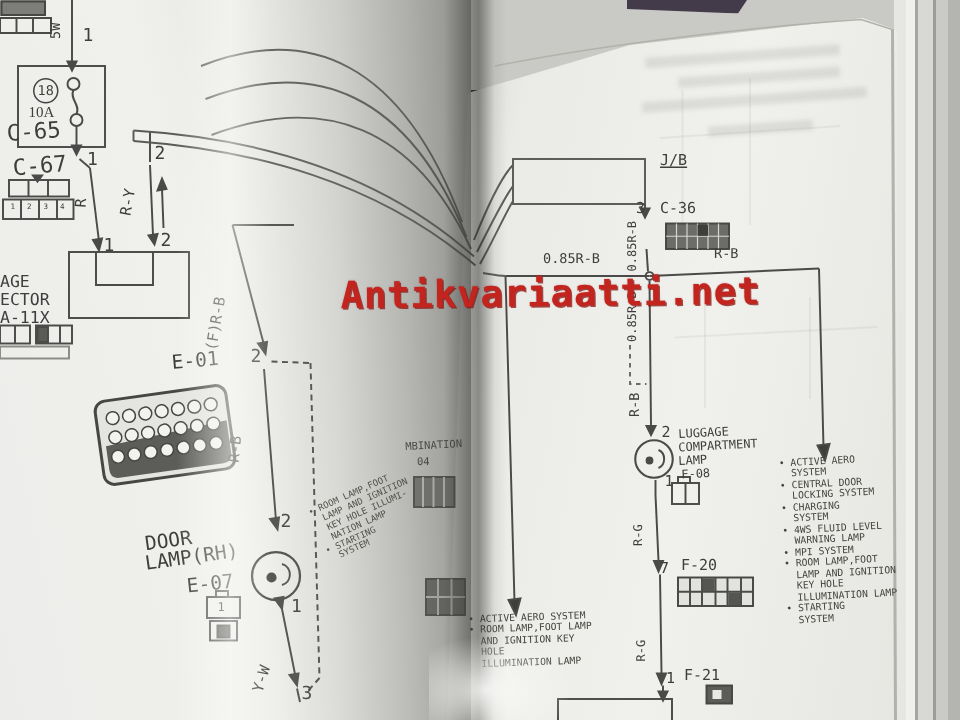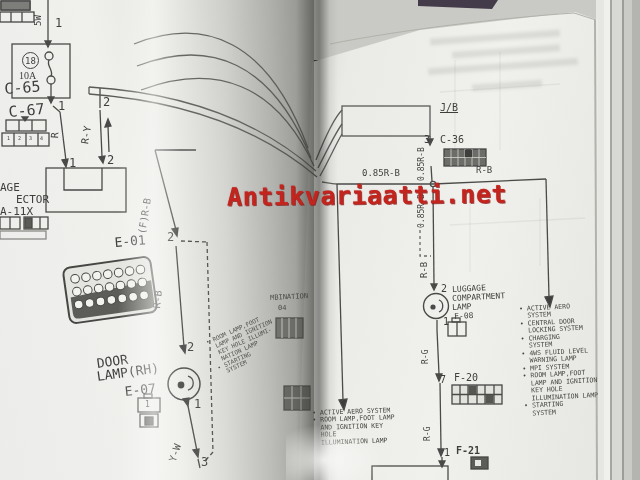--- a/index.html
+++ b/index.html
@@ -295,21 +295,21 @@
   <span class="lb" style="left:19px;top:71px;font-size:10px;font-family:Liberation Serif, serif;">10A</span>
   <span class="lb" style="left:8px;top:105px;font-size:15px;transform:rotate(-5deg);">C-67</span>
   <div id="c67-pins" class="lb" style="left:3px;top:136px;"><div>1</div><div>2</div><div>3</div><div>4</div></div>
   <span class="lb" style="left:58px;top:100px;font-size:12px;">1</span>
   <span class="lb" style="left:103px;top:96px;font-size:12px;">2</span>
   <span class="lb" style="left:69px;top:157px;font-size:12px;">1</span>
   <span class="lb" style="left:107px;top:154px;font-size:12px;">2</span>
   <span class="lb" style="left:50px;top:138px;font-size:10px;transform:rotate(-86deg);">R</span>
   <span class="lb" style="left:80px;top:143px;font-size:10px;transform:rotate(-80deg);">R-Y</span>
   <span class="lb" style="left:0px;top:182px;font-size:11px;">AGE</span>
-  <span class="lb" style="left:0px;top:194px;font-size:11px;margin-left:16px;">ECTOR</span>
+  <span class="lb" style="left:0px;top:194px;font-size:11px;">ECTOR</span>
   <span class="lb" style="left:0px;top:206px;font-size:11px;">A-11X</span>
   <span class="lb" style="left:137px;top:233px;font-size:10px;transform:rotate(-80deg);">(F)R-B</span>
   <span class="lb" style="left:114px;top:236px;font-size:13px;transform:rotate(-5deg);">E-01</span>
   <span class="lb" style="left:167px;top:231px;font-size:12px;">2</span>
   <span class="lb" style="left:152px;top:308px;font-size:10px;transform:rotate(-84deg);">R-B</span>
   <span class="lb" style="left:187px;top:341px;font-size:12px;">2</span>
   <span class="lb" style="left:96px;top:357px;font-size:13px;transform:rotate(-8deg);">DOOR</span>
   <span class="lb" style="left:96px;top:370px;font-size:13px;transform:rotate(-8deg);">LAMP(RH)</span>
   <span class="lb" style="left:124px;top:385px;font-size:13px;transform:rotate(-6deg);">E-07</span>
   <span class="lb" style="left:145px;top:401px;font-size:8px;">1</span>
@@ -332,21 +332,21 @@
   <span class="lb" style="left:452px;top:286px;font-size:8px;transform:rotate(-3deg);">LUGGAGE</span>
   <span class="lb" style="left:452px;top:295px;font-size:8px;transform:rotate(-3deg);">COMPARTMENT</span>
   <span class="lb" style="left:452px;top:304px;font-size:8px;transform:rotate(-3deg);">LAMP</span>
   <span class="lb" style="left:454px;top:313px;font-size:8px;transform:rotate(-3deg);">F-08</span>
   <span class="lb" style="left:443px;top:317px;font-size:10px;">1</span>
   <span class="lb" style="left:422px;top:364px;font-size:8px;transform:rotate(-90deg);">R-G</span>
   <span class="lb" style="left:440px;top:375px;font-size:10px;">7</span>
   <span class="lb" style="left:454px;top:373px;font-size:10px;">F-20</span>
   <span class="lb" style="left:424px;top:441px;font-size:8px;transform:rotate(-90deg);">R-G</span>
   <span class="lb" style="left:444px;top:448px;font-size:10px;">1</span>
-  <span class="lb" style="left:456px;top:446px;font-size:10px;font-weight:bold;">F-21</span>
+  <span class="lb" style="left:456px;top:446px;font-size:10px;">F-21</span>
   <div class="list" style="left:312px;top:410px;font-size:6.5px;transform:rotate(-2deg);white-space:pre;"><div>• ACTIVE AERO SYSTEM</div><div>• ROOM LAMP,FOOT LAMP</div><div>  AND IGNITION KEY</div><div>  HOLE</div><div>  ILLUMINATION LAMP</div></div>
   <div class="list" style="left:519px;top:306px;font-size:6.5px;transform:rotate(-3deg);white-space:pre;"><div>• ACTIVE AERO</div><div>  SYSTEM</div><div>• CENTRAL DOOR</div><div>  LOCKING SYSTEM</div><div>• CHARGING</div><div>  SYSTEM</div><div>• 4WS FLUID LEVEL</div><div>  WARNING LAMP</div><div>• MPI SYSTEM</div><div>• ROOM LAMP,FOOT</div><div>  LAMP AND IGNITION</div><div>  KEY HOLE</div><div>  ILLUMINATION LAMP</div><div>• STARTING</div><div>  SYSTEM</div></div>
 
   <div class="layer" id="curl-shade"></div>
   <div class="layer" id="spine-shadow"></div>
   <div class="layer" id="gutter-glow"></div>
 
   <div id="watermark" style="color: rgb(195, 37, 30);">Antikvariaatti.net</div>
 </div>
 

